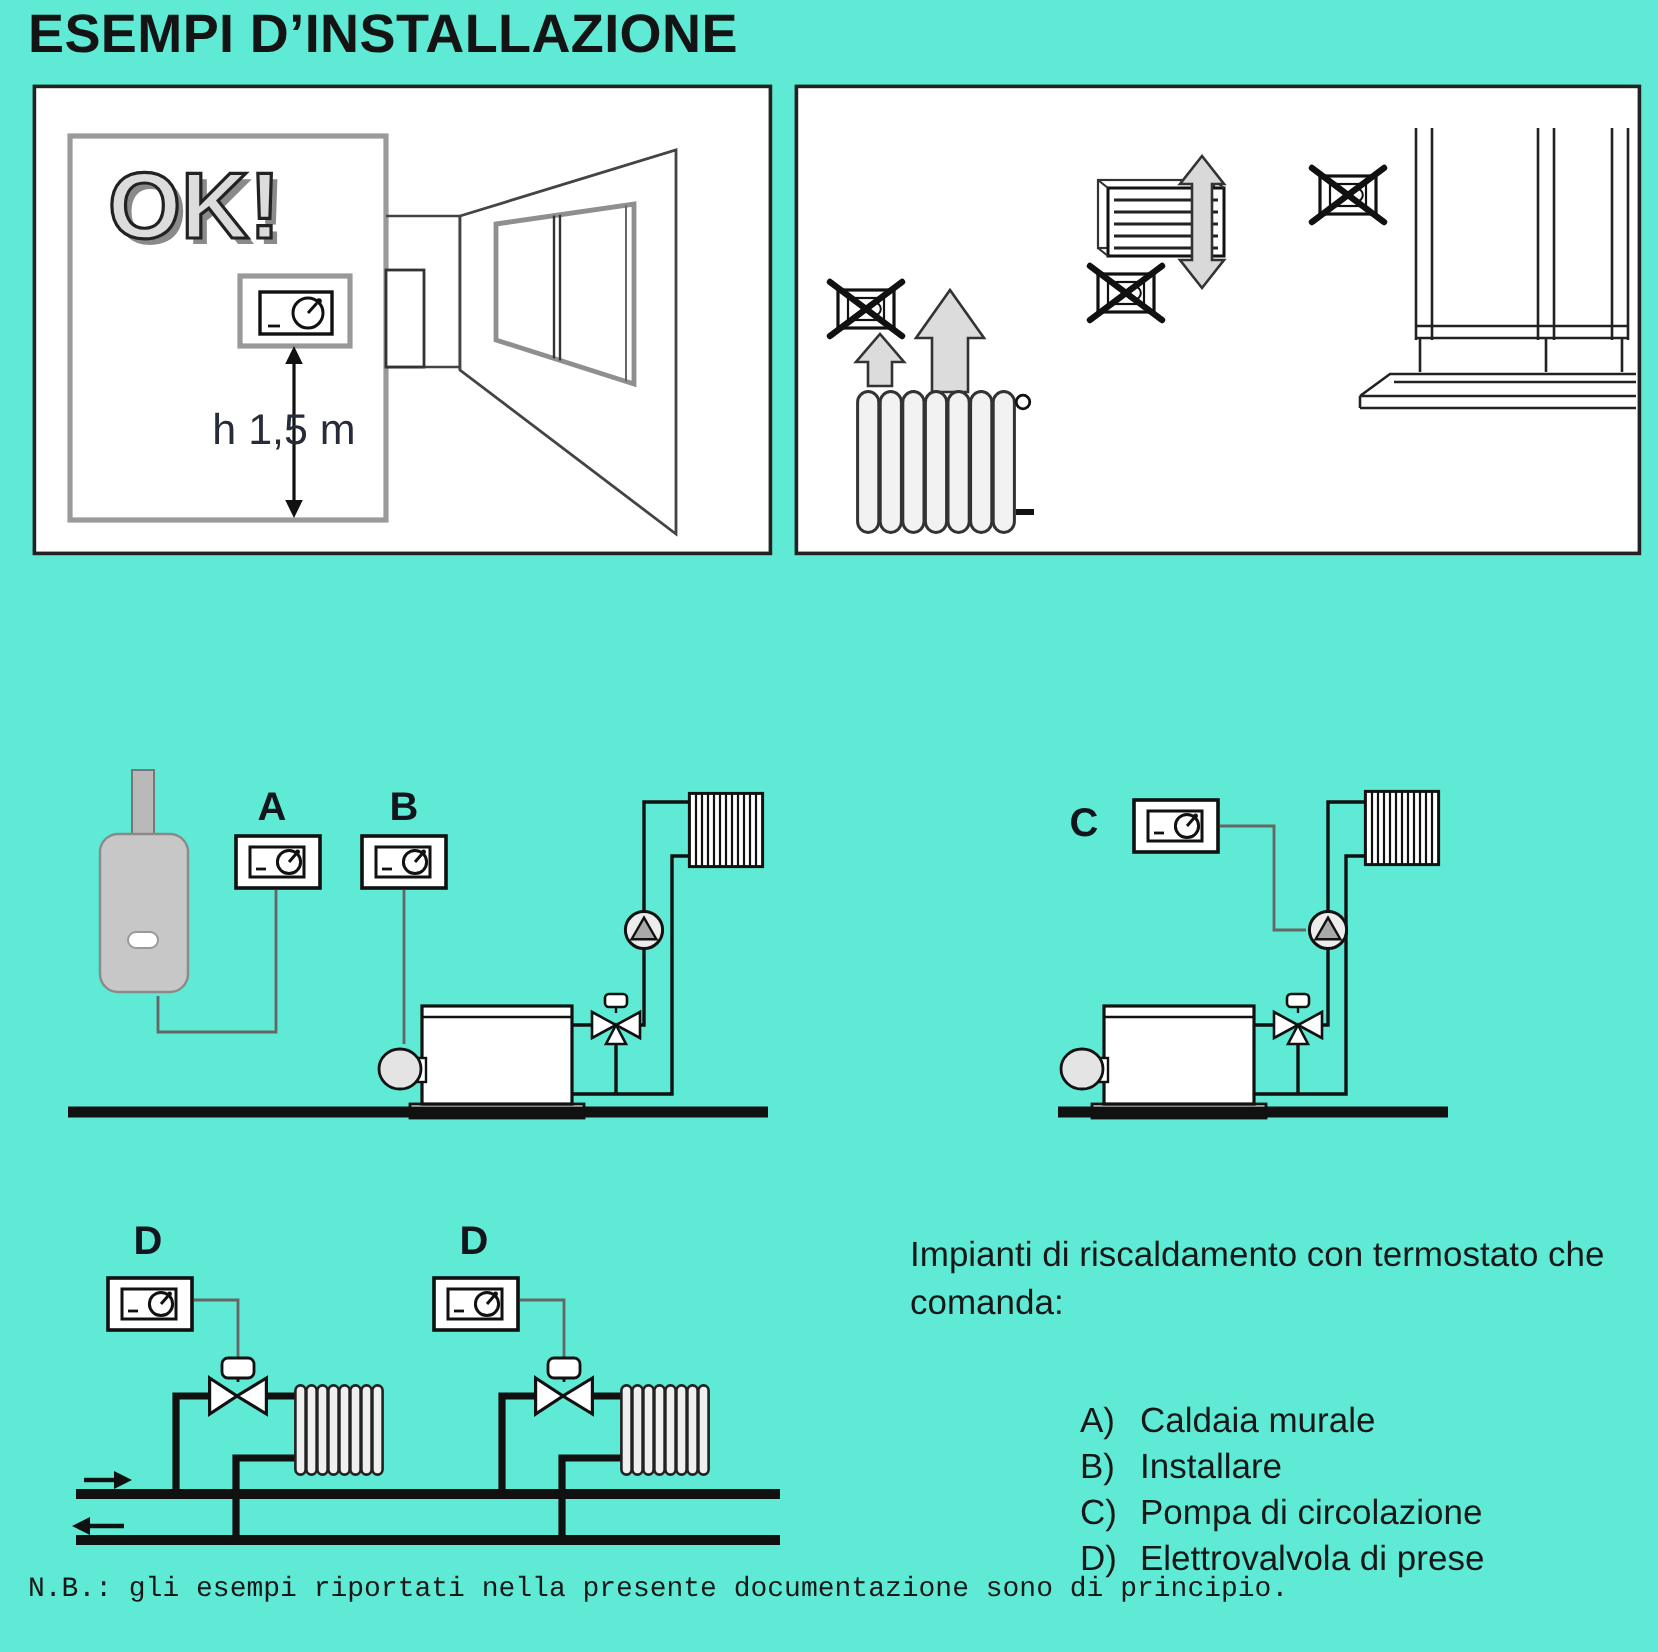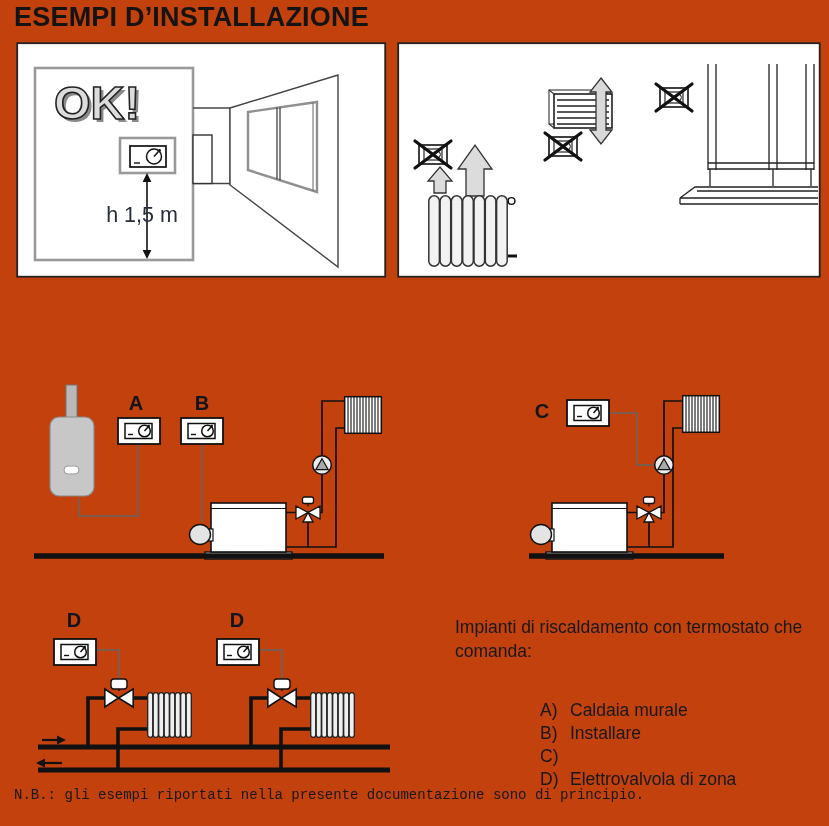--- a/index.html
+++ b/index.html
@@ -1,17 +1,17 @@
 <!DOCTYPE html>
 <html><head>
 <meta charset="utf-8">
 <style>
   html,body{margin:0;padding:0;background:#ffffff;}
   .page{
-    position:relative;width:829px;height:826px;background:#c2410c;
+    position:relative;width:829px;height:826px;background:#5eead4;
     font-family:"Liberation Sans","DejaVu Sans",sans-serif;color:#1a1a1a;overflow:hidden;
   }
   .title{
     position:absolute;left:14px;top:2px;font-size:27px;font-weight:bold;
     letter-spacing:0.2px;color:#141414;white-space:nowrap;
   }
   .fig{position:absolute;}
   .intro{
     position:absolute;left:16px;top:286px;width:806px;
     font-size:17px;line-height:1.45;color:#181818;
@@ -261,23 +261,24 @@
       <div class="legend-row">
         <span class="legend-key">A)</span>
         <span>Caldaia murale</span>
       </div>
       <div class="legend-row">
         <span class="legend-key">B)</span>
         <span>Installare</span>
       </div>
       <div class="legend-row">
         <span class="legend-key">C)</span>
+        <span>Pompa di circolazione</span>
       </div>
       <div class="legend-row">
         <span class="legend-key">D)</span>
-        <span>Elettrovalvola di zona</span>
+        <span>Elettrovalvola di prese</span>
       </div>
     </div>
   </div>
 
   <div class="note">N.B.: gli esempi riportati nella presente documentazione sono di principio.</div>
 
 </div>
 
 </body></html>

